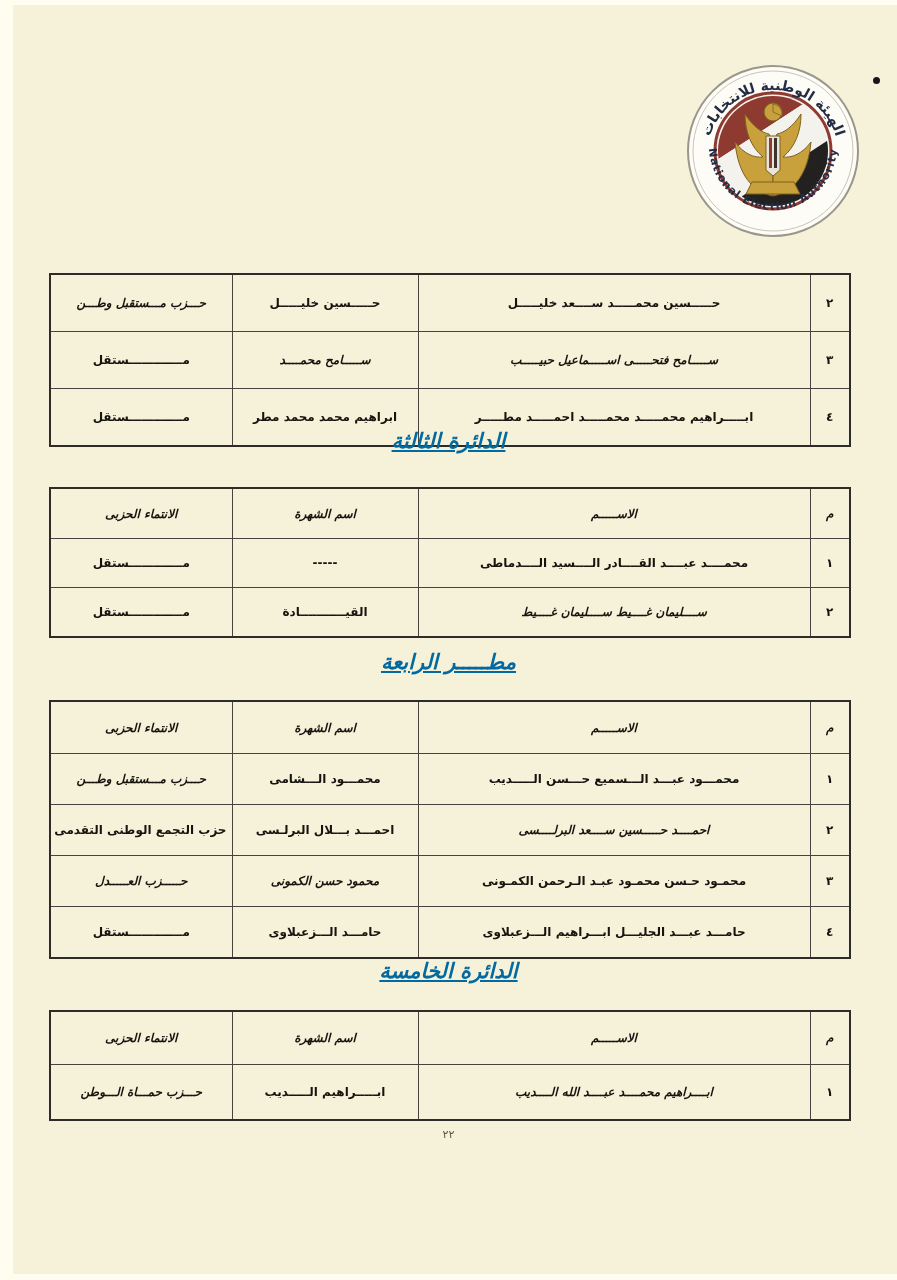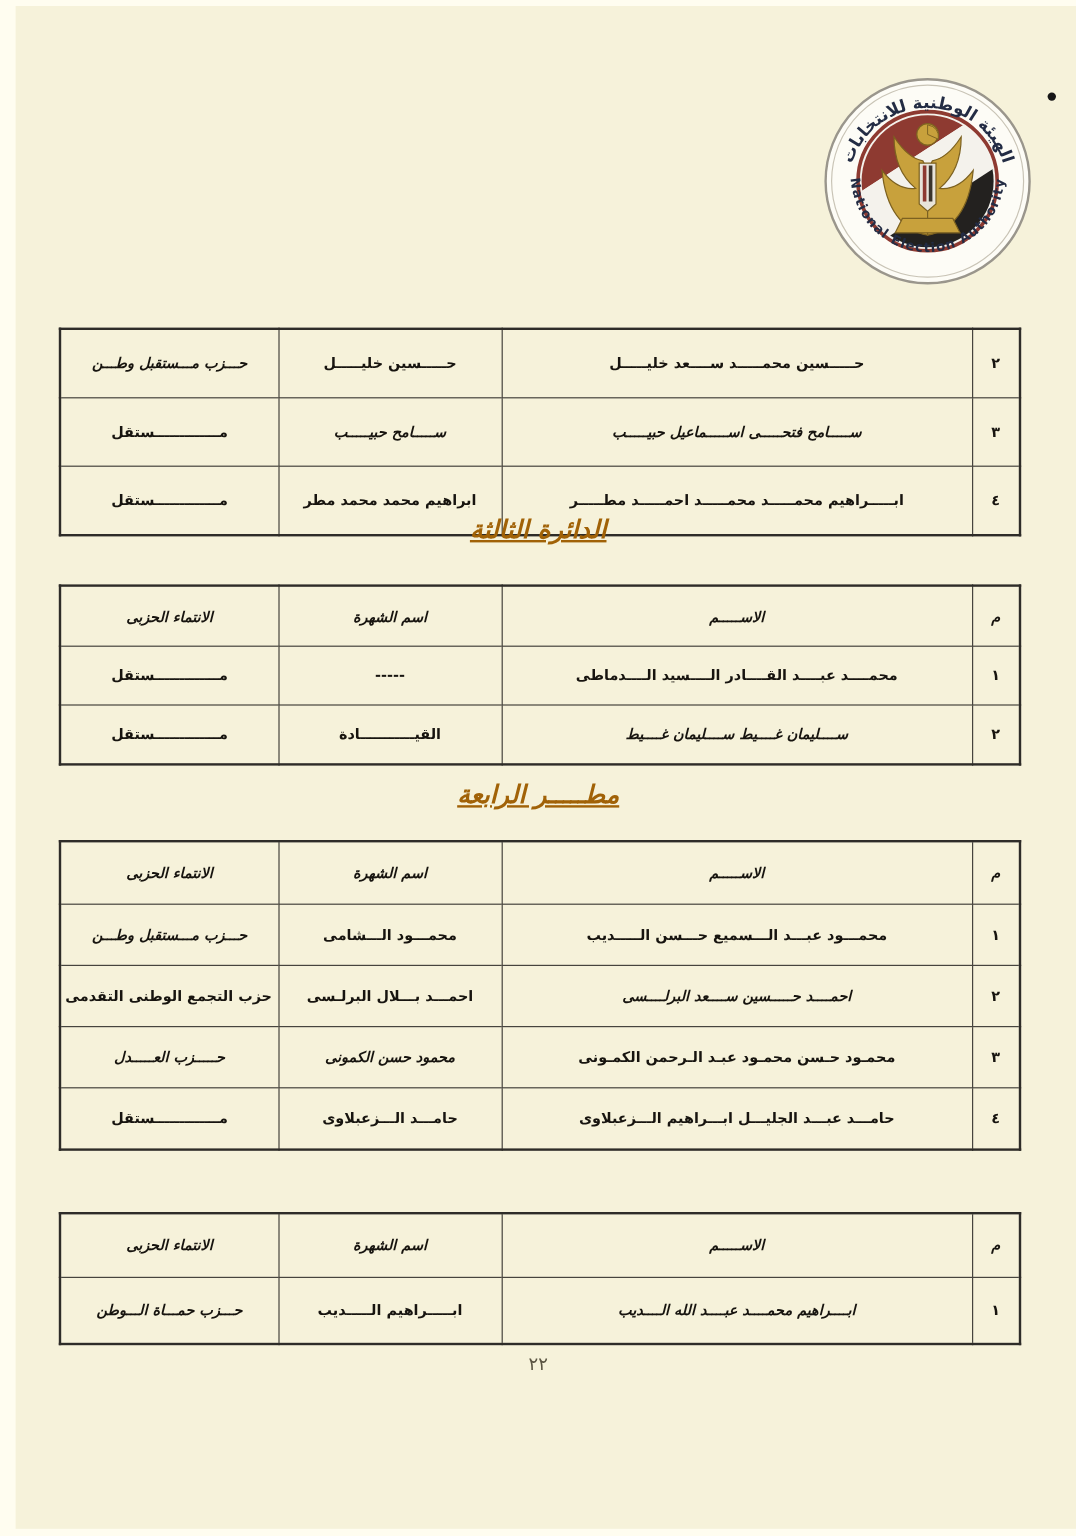--- a/index.html
+++ b/index.html
@@ -37,29 +37,29 @@
   #t1 td{height:48px;}
   #t2 td{height:50px;}
   #t3 td{height:54px;}
   #t1 tr.rh>th{height:49px;}
   #t2 tr.rh>th{height:51px;}
   #t3 tr.rh>th{height:52px;}
 
   .district-title{
     position:absolute;left:0;right:0;text-align:center;
     font-weight:bold;font-style:italic;font-size:21px;
-    text-decoration:underline;letter-spacing:0.5px;color:#a16207;
+    text-decoration:underline;letter-spacing:0.5px;color:#0369a1;
   }
   #title3{top:429px;}
   #title4{top:650px;}
   #title5{top:959px;}
 
   .page-num{
     position:absolute;top:1128px;left:0;right:0;text-align:center;
-    font-size:15px;font-weight:normal;color:#5a5442;letter-spacing:4px;
+    font-size:11px;font-weight:normal;color:#5a5442;letter-spacing:4px;
   }
 </style>
 </head>
 <body>
 
 <div class="page">
   <div class="edge-left"></div>
   <div class="edge-top"></div>
   <div class="edge-bottom"></div>
   <div class="speck"></div>
@@ -112,21 +112,21 @@
     <tbody>
       <tr>
         <td class="c-num">٢</td>
         <td class="c-name">حـــــسين محمـــــد ســــعد خليـــــل</td>
         <td class="c-shohra">حـــــسين خليـــــل</td>
         <td class="c-party it">حـــزب مـــستقبل وطـــن</td>
       </tr>
       <tr>
         <td class="c-num">٣</td>
         <td class="c-name it">ســـــامح فتحـــــى اســـــماعيل حبيـــــب</td>
-        <td class="c-shohra it">ســـــامح حبيـــــب</td>
+        <td class="c-shohra it">ســـــامح محمــــد</td>
         <td class="c-party">مـــــــــــــستقل</td>
       </tr>
       <tr>
         <td class="c-num">٤</td>
         <td class="c-name">ابـــــراهيم محمـــــد محمـــــد احمـــــد مطـــــر</td>
         <td class="c-shohra">ابراهيم محمد محمد مطر</td>
         <td class="c-party">مـــــــــــــستقل</td>
       </tr>
     </tbody>
   </table>
@@ -198,20 +198,21 @@
       </tr>
       <tr>
         <td class="c-num">٤</td>
         <td class="c-name">حامـــد عبـــد الجليـــل ابـــراهيم الـــزعبلاوى</td>
         <td class="c-shohra">حامـــد الـــزعبلاوى</td>
         <td class="c-party">مـــــــــــــستقل</td>
       </tr>
     </tbody>
   </table>
 
+  <div class="district-title" id="title5">الدائرة الخامسة</div>
 
   <table class="t" id="t3" style="top:1010px;">
     <colgroup>
         <col class="w-num">
         <col class="w-name">
         <col class="w-shohra">
         <col class="w-party">
       </colgroup>
     <tbody>
       <tr class="rh">

